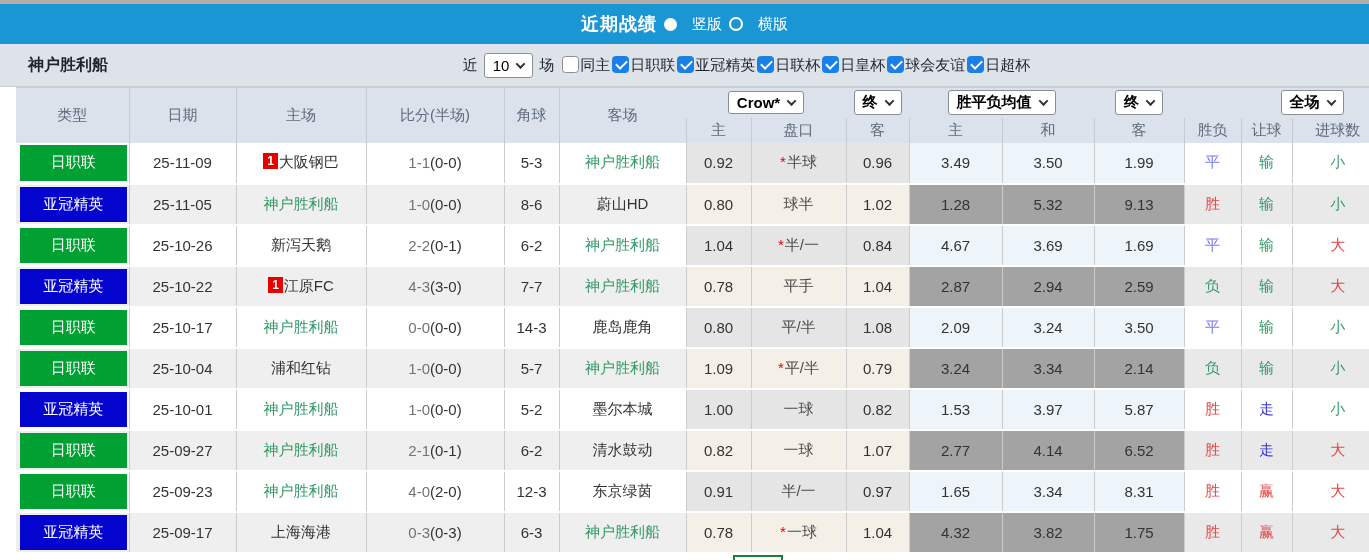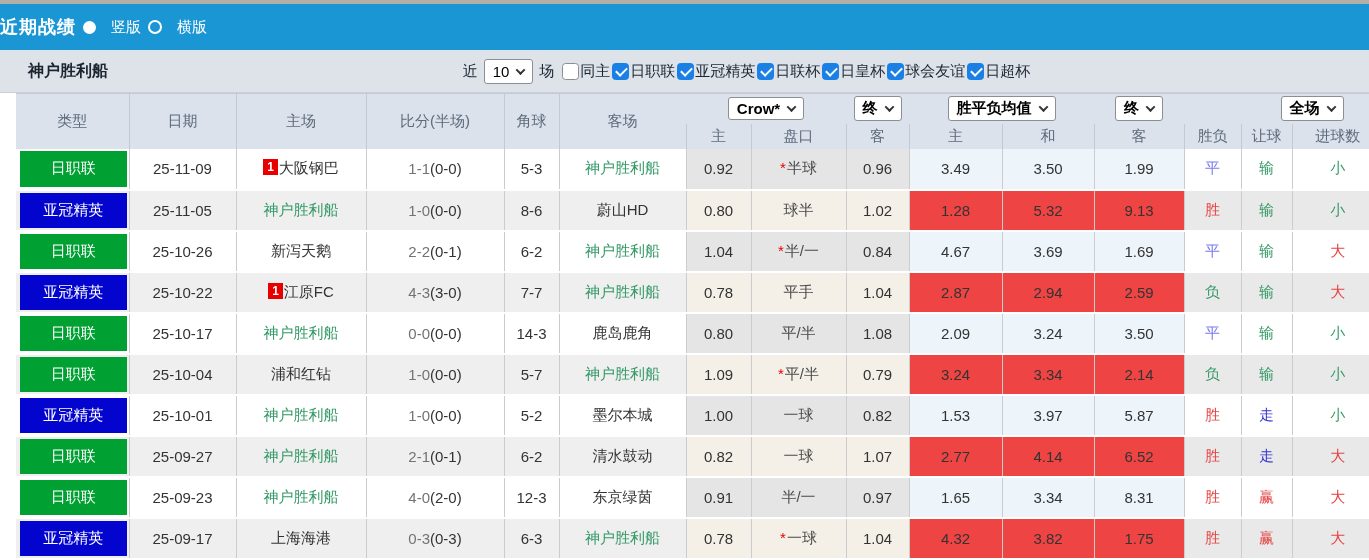--- a/index.html
+++ b/index.html
@@ -2,37 +2,37 @@
 <html><head>
 <meta charset="utf-8">
 <style>
   * { box-sizing: border-box; margin: 0; padding: 0; }
   html,body { width:1369px; height:560px; overflow:hidden; background:#fff;
     font-family:"Liberation Sans","DejaVu Sans",sans-serif; }
   .page { width:1369px; height:560px; position:relative; background:#fff; }
 
   
   .top-strip { height:4px; background:#b3afa6; }
-  .title-bar { height:46px; background:#1b96d4; display:flex; align-items:center; justify-content:flex-start; gap:7px; color:#fff; }
+  .title-bar { height:40px; background:#1b96d4; display:flex; align-items:center; justify-content:center; gap:7px; color:#fff; }
   .title-bar .title { font-size:18px; font-weight:bold; letter-spacing:1px; }
   .radio-dot { width:13px; height:13px; border-radius:50%; background:#fff; display:inline-block; }
   .radio-ring { width:14px; height:14px; border-radius:50%; border:2.5px solid #fff; background:transparent; display:inline-block; }
   .radio-label { font-size:15px; }
   .radio-group { display:flex; align-items:center; gap:15px; cursor:pointer; }
 
   
   .filter-bar { height:43px; background:#dde3e9; display:flex; align-items:center; border-bottom:1px solid #c9cfd6; }
   .team-name { font-size:16px; font-weight:bold; color:#1c2430; margin-left:28px; }
   .filter-controls { display:flex; align-items:center; margin:0 auto; padding-left:10px; font-size:15px; color:#1c2430; }
   .select-box { display:inline-flex; align-items:center; justify-content:space-between; gap:8px; background:#fff;
     border:1px solid #8a8f95; border-radius:3px; padding:3px 8px; font-size:15px; color:#000; cursor:pointer; min-width:46px; }
   .caret { width:7px; height:7px; border-right:2px solid #333; border-bottom:2px solid #333;
     transform:rotate(45deg) translate(-1px,-1px); display:inline-block; flex:0 0 auto; }
   .filter-controls .lbl { margin:0 6px; }
-  .cb-item { display:inline-flex; align-items:center; cursor:pointer; margin-left:2px; }
+  .cb-item { display:inline-flex; align-items:flex-start; cursor:pointer; margin-left:2px; }
   .cbox { width:17px; height:17px; border-radius:3.5px; background:#fff; border:1.5px solid #8a8f95; display:inline-block; position:relative; }
   .cbox.checked { background:#1a80e6; border-color:#1a80e6; }
   .cbox.checked::after { content:''; position:absolute; left:3px; top:3px; width:9px; height:5px;
     border-left:2px solid #fff; border-bottom:2px solid #fff; transform:rotate(-45deg); }
   .cb-label { font-size:15px; margin-left:1px; }
 
   
   table.grid { width:1135px; table-layout:fixed; border-collapse:collapse;margin-left:16px; }
   table.grid th, table.grid td { text-align:center; vertical-align:middle; overflow:hidden; white-space:nowrap; }
   thead tr.h1 th { height:30px; background:#dbe2eb; }
@@ -43,21 +43,21 @@
   .dd-cell { text-align:center; }
   .h1 .select-box { padding:2px 8px; font-size:15px; }
 
   tbody td { height:41px; border-left:1px solid #ccc; border-bottom:2px solid #fff; font-size:15px; color:#333; }
   tbody td:first-child { border-left:none; }
   tbody tr.g td { background:#efefef; }
   tbody tr.w td { background:#ffffff; }
   tbody tr.w td.odd { background:#e5e5e5; }
   tbody tr.g td.odd { background:#f4efe7; }
   tbody tr.w td.avg { background:#edf5fb; }
-  tbody tr.g td.avg { background:#ef4444; }
+  tbody tr.g td.avg { background:#a3a3a3; }
   tbody tr.w td.res { background:#ffffff; }
   tbody tr.g td.res { background:#e9e9e9; }
 
   td.league { padding:2px 2px 2px 4px; }
   td.league .league-tag { height:100%; display:flex; align-items:center; justify-content:center; color:#fff; font-size:15px; }
   .league-green { background:#00a033; }
   .league-blue  { background:#0404cf; }
   .redcard { display:inline-block; background:#e80000; color:#fff; font-size:12px; font-weight:bold;
     line-height:16px; padding:0 4px; margin-right:1px; vertical-align:2px; }
   .kobe { color:#339966; }

